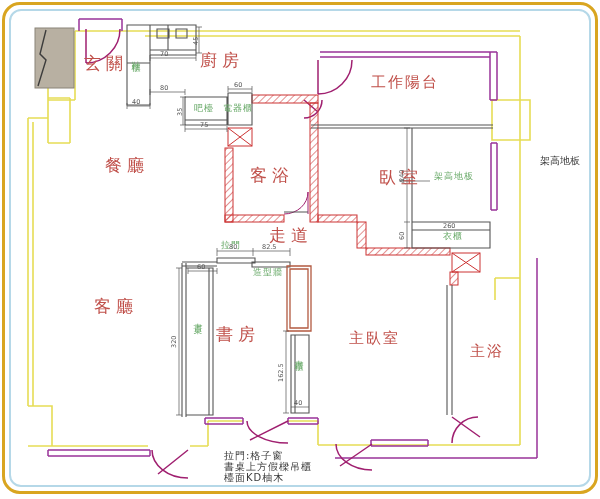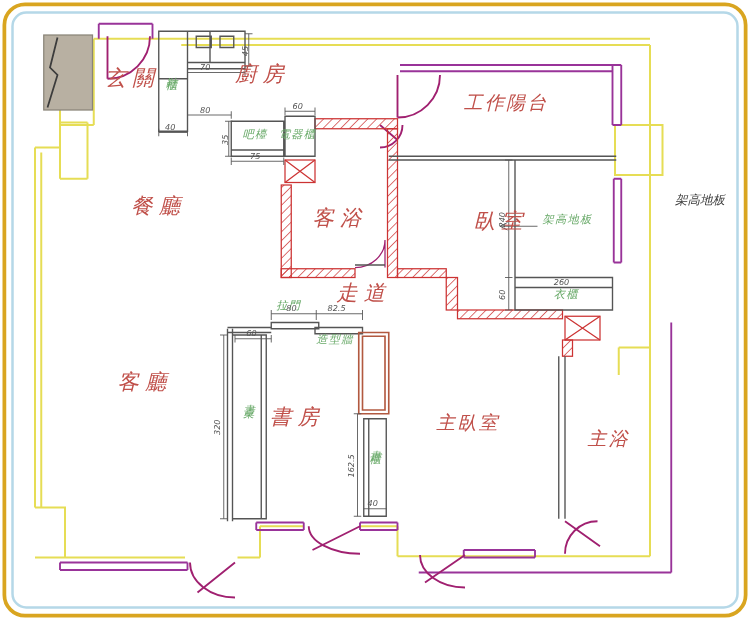--- a/index.html
+++ b/index.html
@@ -1,17 +1,17 @@
 <!DOCTYPE html>
 <html><head>
 <meta charset="utf-8">
 <style>
   html,body{margin:0;padding:0;background:#fff;}
   #stage{position:relative;width:600px;height:496px;background:#ffffff;overflow:hidden;
-         font-family:"DejaVu Serif", serif;font-style:italic;}
+         font-family:"DejaVu Serif", serif;}
   .border-outer{position:absolute;left:2px;top:2px;right:2px;bottom:2px;
                 border:3px solid #d9a520;border-radius:18px;}
   .border-inner{position:absolute;left:9px;top:9px;right:9px;bottom:9px;
                 border:2px solid #b5d8e8;border-radius:12px;}
   svg{position:absolute;left:0;top:0;}
   .lbl{position:absolute;white-space:nowrap;line-height:1;}
   .room{color:#c0504a;font-size:17px;letter-spacing:5px;}
   .room-sm{color:#c0504a;font-size:15px;letter-spacing:2px;}
   .ann{color:#69aa69;font-size:9px;letter-spacing:1px;font-family:"DejaVu Sans",sans-serif;text-align:right;}
   .ann-v{writing-mode:vertical-rl;text-orientation:upright;letter-spacing:2px;}
@@ -125,21 +125,21 @@
                M291,407 H309
                M407,128 V248 M404,128 H410 M404,222 H410 M404,248 H410
                M400,181 H430 M400,181 L406,178 M400,181 L406,184"></path>
     </g>
   </svg>
 
   <div class="border-outer"></div>
   <div class="border-inner"></div>
 
   <div class="lbl room" style="left:84px;top:55px">玄關</div>
-  <div class="lbl room" style="left:188px;top:52px">廚房</div>
+  <div class="lbl room" style="left:200px;top:52px">廚房</div>
   <div class="lbl room-sm" style="left:371px;top:75px">工作陽台</div>
   <div class="lbl room" style="left:105px;top:157px">餐廳</div>
   <div class="lbl room" style="left:250px;top:167px">客浴</div>
   <div class="lbl room" style="left:379px;top:169px">臥室</div>
   <div class="lbl room" style="left:269px;top:227px">走道</div>
   <div class="lbl room" style="left:94px;top:298px">客廳</div>
   <div class="lbl room" style="left:216px;top:326px">書房</div>
   <div class="lbl room-sm" style="left:349px;top:331px">主臥室</div>
   <div class="lbl room-sm" style="left:470px;top:344px">主浴</div>
 
@@ -148,20 +148,25 @@
   <div class="lbl ann" style="left:223px;top:104px">電器櫃</div>
   <div class="lbl ann" style="left:221px;top:241px">拉門</div>
   <div class="lbl ann" style="left:253px;top:268px">造型牆</div>
   <div class="lbl ann ann-v" style="left:193px;top:316px">書桌</div>
   <div class="lbl ann ann-v" style="left:294px;top:353px">書櫃</div>
   <div class="lbl ann" style="left:434px;top:172px">架高地板</div>
   <div class="lbl ann" style="left:443px;top:232px">衣櫃</div>
 
   <div class="lbl blk" style="left:540px;top:156px">架高地板</div>
 
+  <div class="notes">
+    <div>拉門:格子窗</div>
+    <div>書桌上方假樑吊櫃</div>
+    <div>檯面KD柚木</div>
+  </div>
 
   <span class="dim" style="left:160px;top:51px">70</span>
   <span class="dim dim-v" style="left:193px;top:45px">45</span>
   <span class="dim" style="left:160px;top:85px">80</span>
   <span class="dim" style="left:132px;top:99px">40</span>
   <span class="dim dim-v" style="left:177px;top:116px">35</span>
   <span class="dim" style="left:200px;top:122px">75</span>
   <span class="dim" style="left:234px;top:82px">60</span>
   <span class="dim" style="left:197px;top:264px">60</span>
   <span class="dim" style="left:229px;top:244px">80</span>

